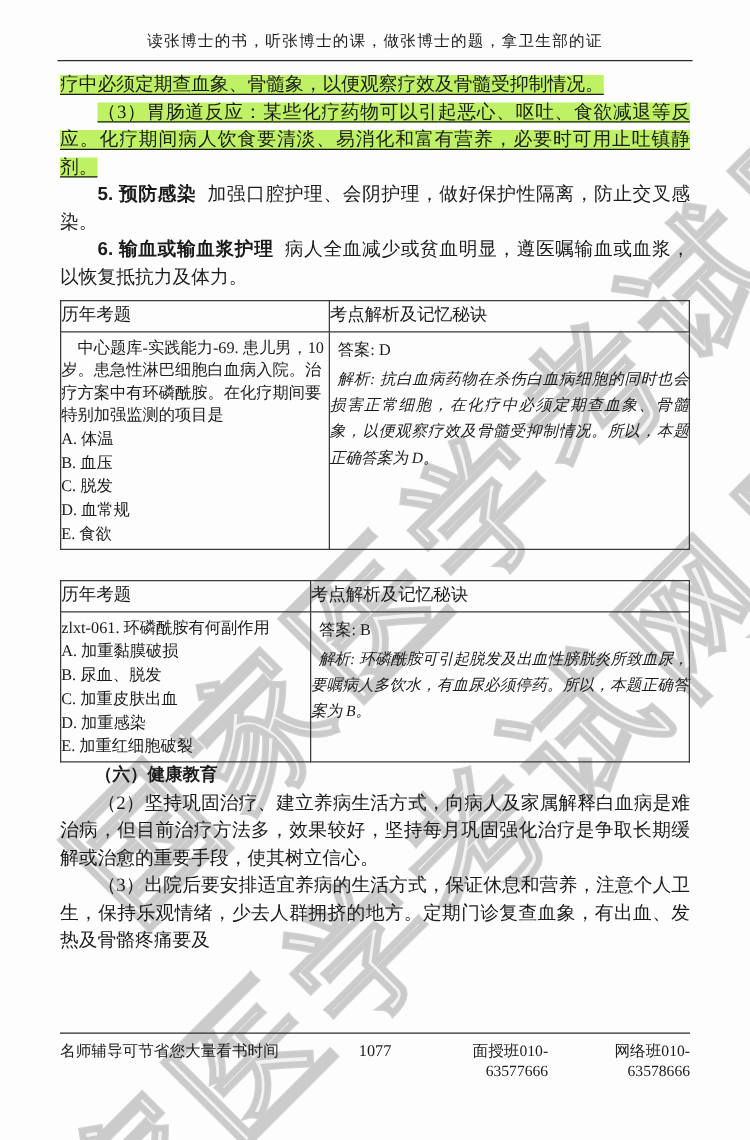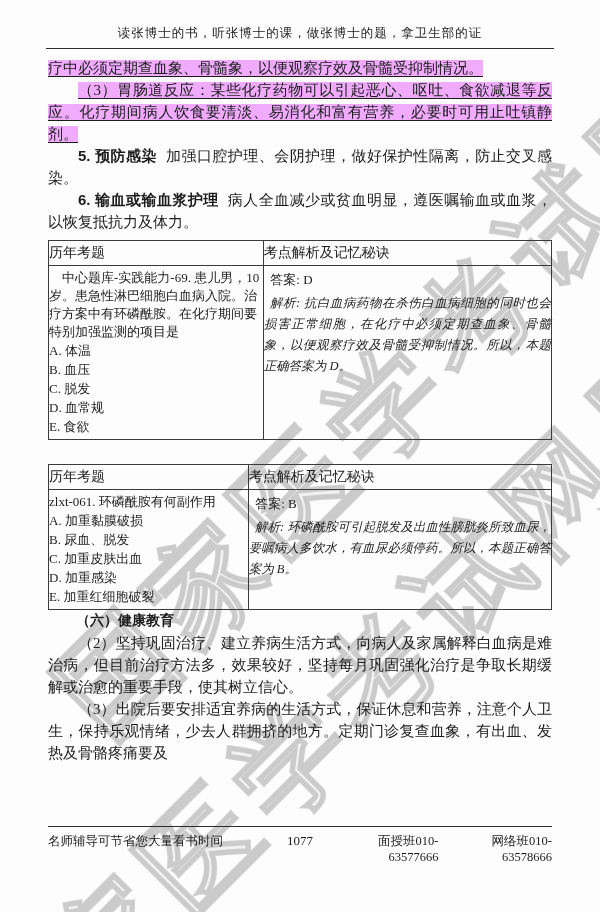--- a/index.html
+++ b/index.html
@@ -48,21 +48,21 @@
   
   .content{
     margin:8px 48px 0 48px;
     font-size:15px;
     line-height:22px;
     text-align:justify;
   }
   .content p{margin:0;}
   .ind{text-indent:2em;}
   .hl{
-    background:#f0abfc;
+    background:#bef264;
     text-decoration:underline;
     text-underline-offset:3px;
   }
   .blk{
     font-weight:bold;
     font-family:"Liberation Sans","DejaVu Sans",sans-serif;
     margin-right:0.6em;
   }
 
   

